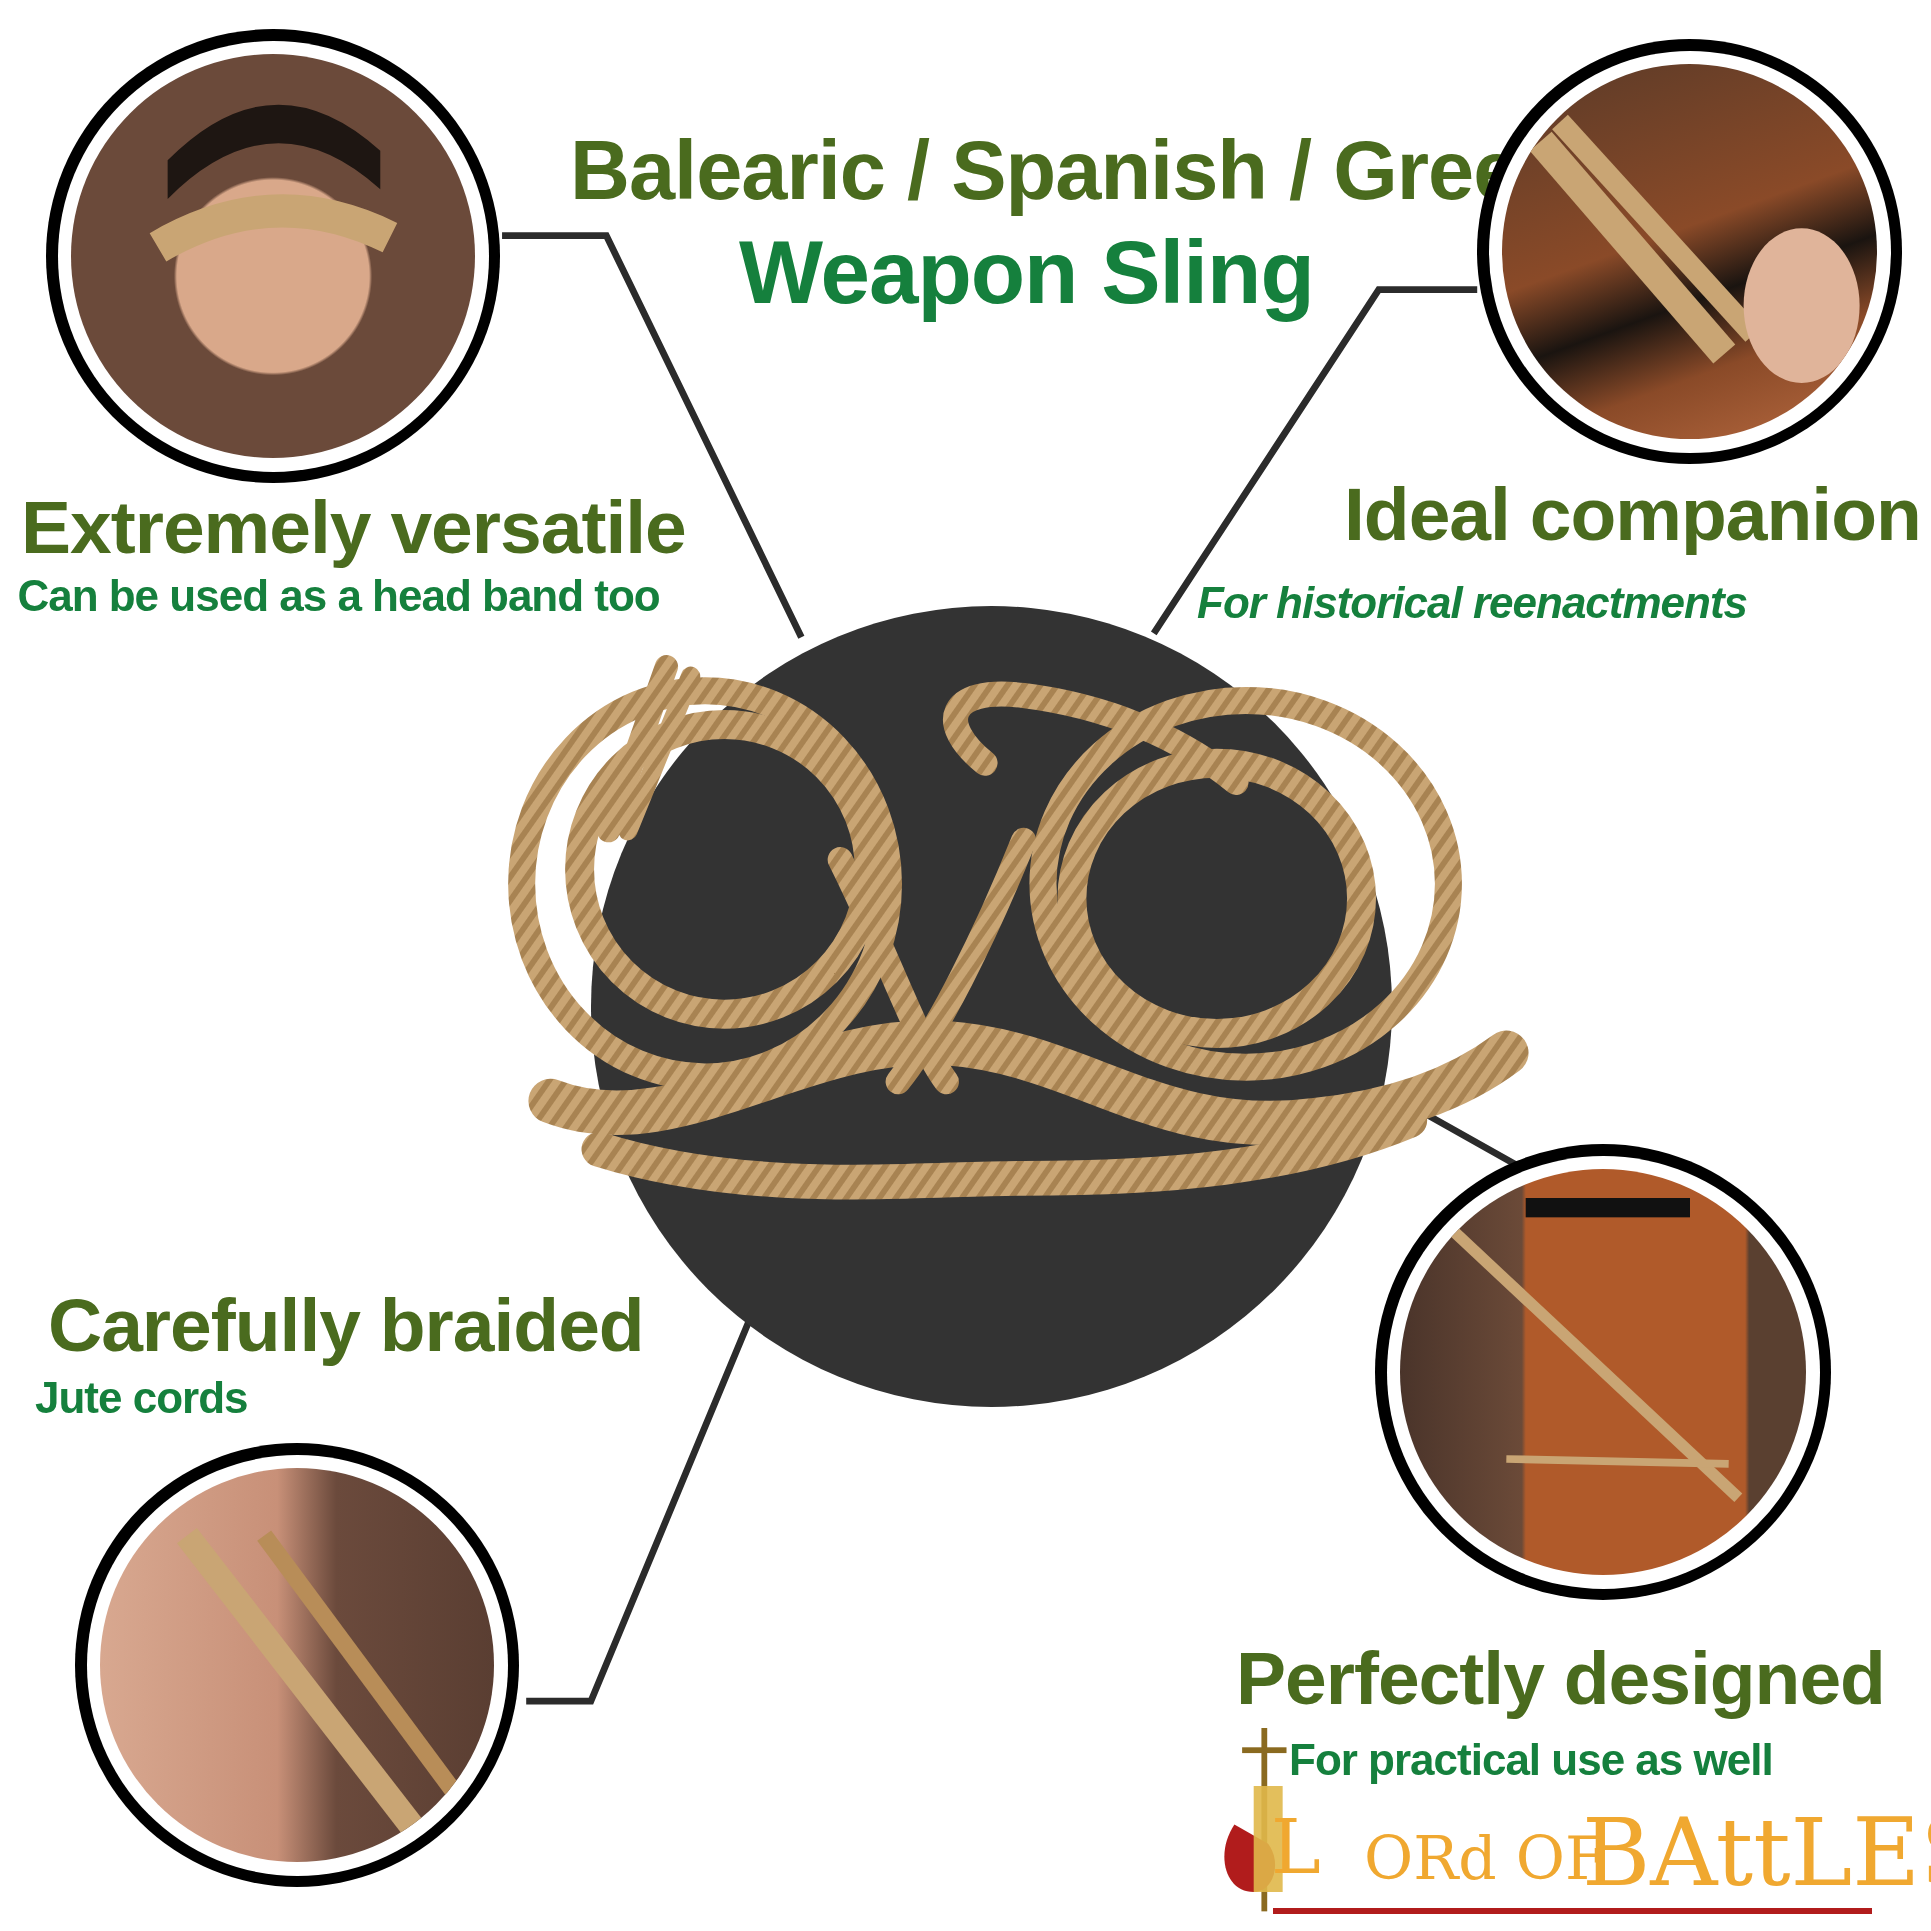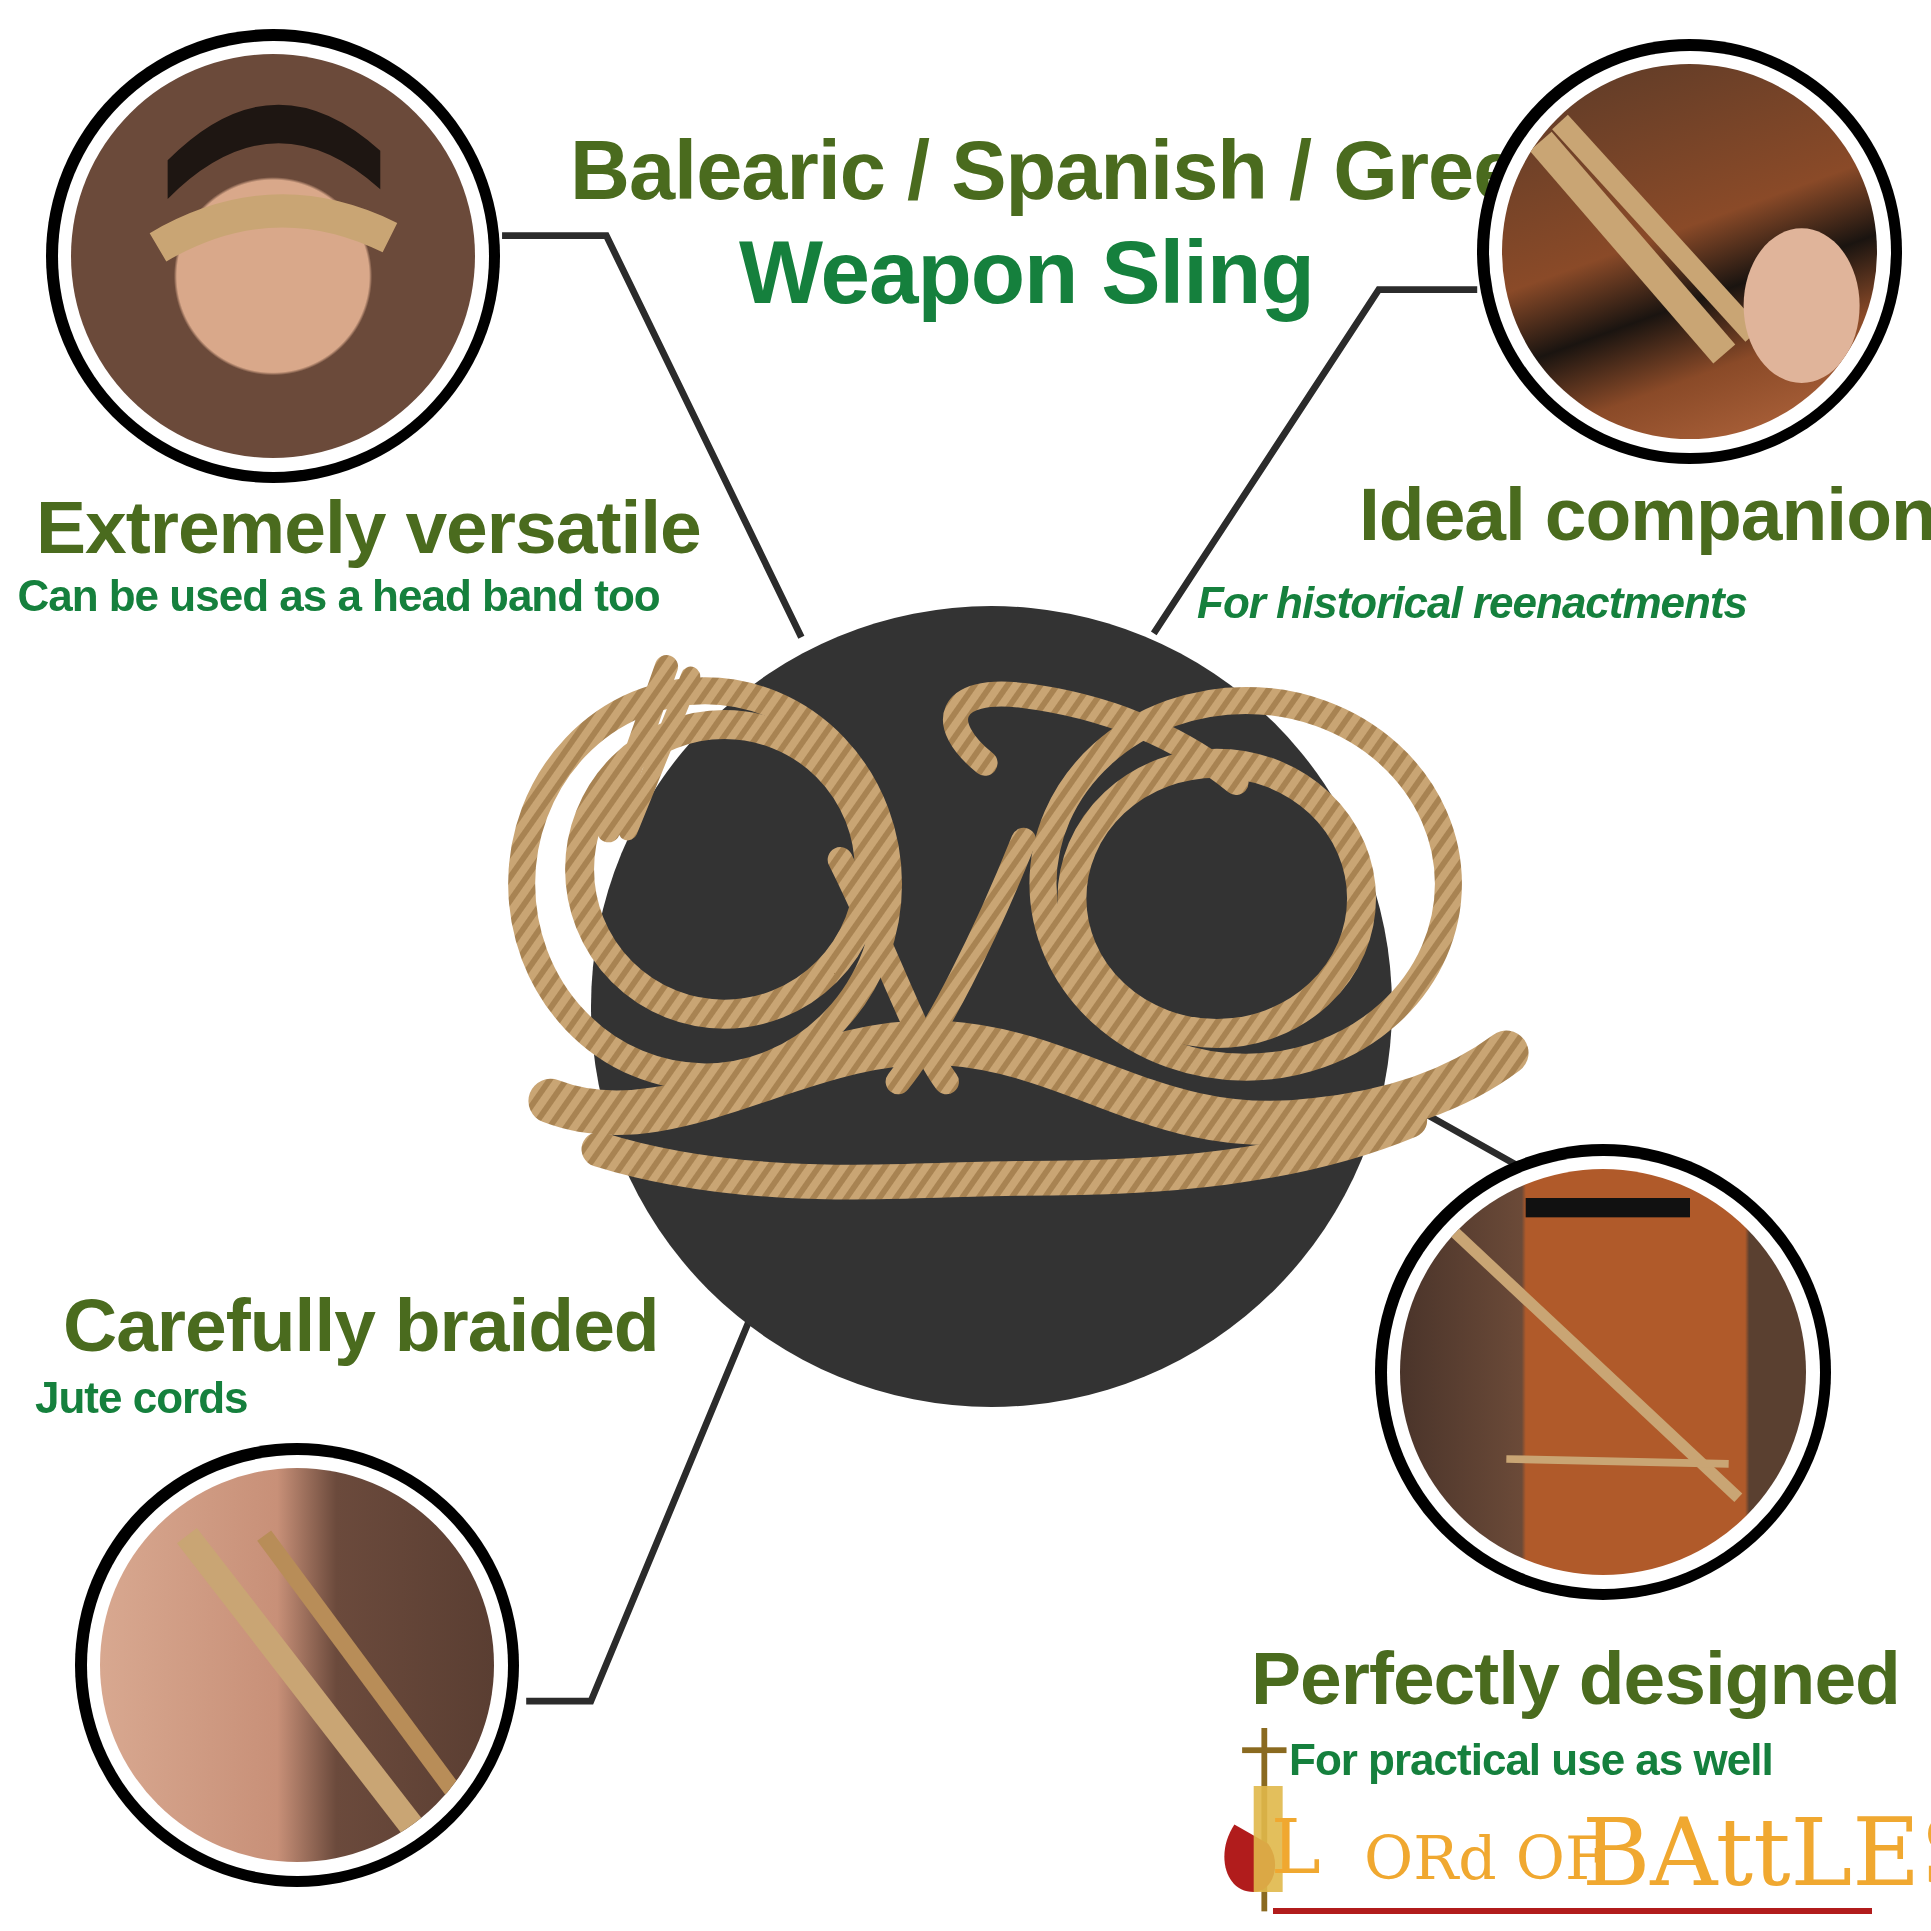--- a/index.html
+++ b/index.html
@@ -3,21 +3,21 @@
 <meta charset="utf-8">
 <style>
   html, body { margin: 0; padding: 0; background: #ffffff; }
   body { width: 1931px; height: 1931px; position: relative; overflow: hidden;
          font-family: "Liberation Sans", sans-serif; }
   .abs { position: absolute; }
   .green { color: #4a6b1e; font-weight: bold; letter-spacing: -1px; }
   .black { color: #15803d; font-weight: bold; letter-spacing: -1px; }
   .title-green { font-size: 83px; line-height: 1; white-space: nowrap; }
   .title-black { font-size: 89px; line-height: 1; white-space: nowrap; }
-  .h-green { font-size: 75px; line-height: 1; white-space: nowrap; margin-left: 15px; }
+  .h-green { font-size: 75px; line-height: 1; white-space: nowrap; }
   .h-black { font-size: 44px; line-height: 1; white-space: nowrap; }
   .photo-ring { position: absolute; border-radius: 50%; background: #000; }
   .photo-ring .inner { position: absolute; border-radius: 50%; background: #fff; }
   .photo-ring .pic { position: absolute; border-radius: 50%; overflow: hidden; }
   svg { display: block; }
   .logo-text { font-family: "DejaVu Serif", serif; color: #f0a830; white-space: nowrap; }
 </style>
 </head>
 <body>
 

